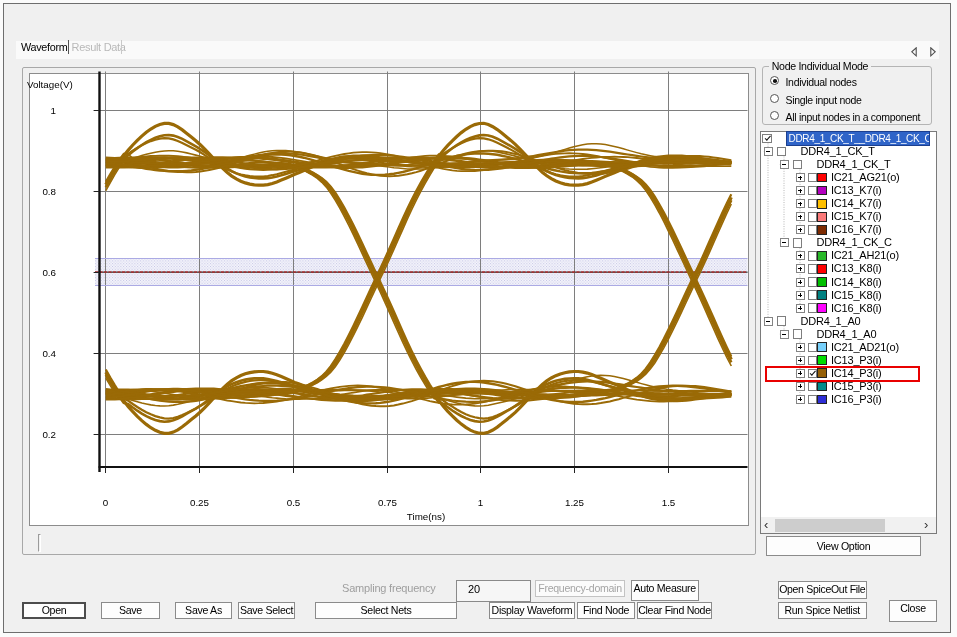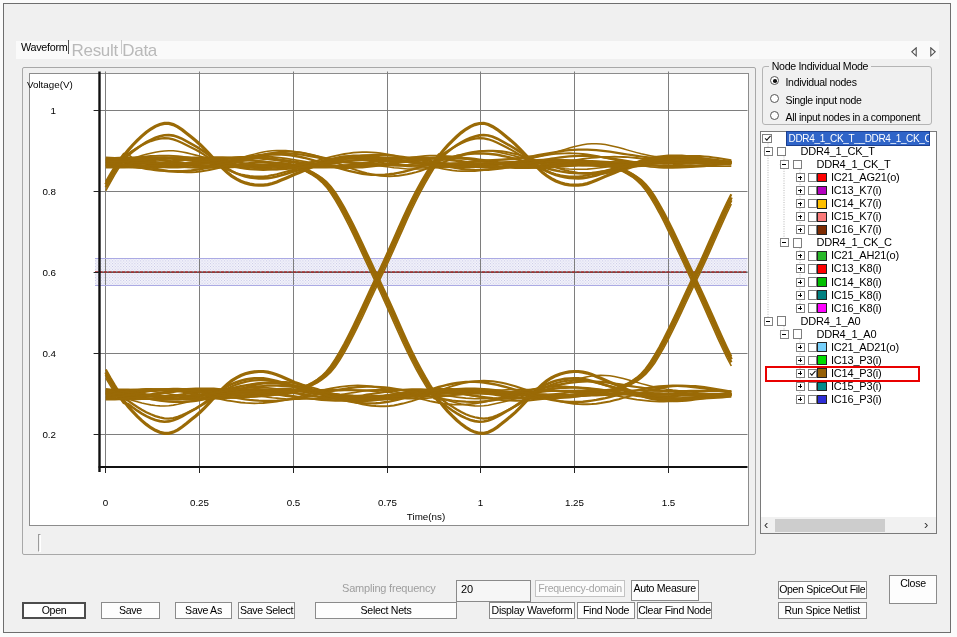--- a/index.html
+++ b/index.html
@@ -19,21 +19,21 @@
 .sw{position:absolute;width:9.8px;height:9.8px;border:1px solid #222}
 .tl{position:absolute;font-size:11px;letter-spacing:-0.2px;line-height:13px;color:#000;white-space:nowrap}
 .rad{position:absolute;width:9px;height:9px;border:1px solid #555;border-radius:50%;background:#fff}
 .rad.on:after{content:"";position:absolute;left:1.8px;top:1.8px;width:3.6px;height:3.6px;border-radius:50%;background:#111}
 .rlb{position:absolute;font-size:10.5px;letter-spacing:-0.3px;color:#000;white-space:nowrap}
 </style></head><body>
 <div id="dlg">
  <div id="tabstrip"></div>
  <div class="abs" style="left:17px;top:36.5px;font-size:10.8px;letter-spacing:-0.3px;color:#000">Waveform</div>
  <div class="abs" style="left:63.5px;top:35.5px;width:1px;height:14px;background:#555"></div>
- <div class="abs" style="left:67.5px;top:36.5px;font-size:17px;letter-spacing:-0.3px;color:#b9b9b9">Result Data</div>
+ <div class="abs" style="left:67.5px;top:36.5px;font-size:11px;letter-spacing:-0.3px;color:#b9b9b9">Result Data</div>
  <div class="abs" style="left:116.5px;top:35.5px;width:1px;height:14px;background:#c9c9c9"></div>
  <svg class="abs" style="left:907px;top:43px" width="26" height="10">
       <polygon points="5.2,0.8 5.2,8.8 0.8,4.8" fill="none" stroke="#4e4e4e" stroke-width="1.1"></polygon>
       <polygon points="19.8,0.8 19.8,8.8 24.2,4.8" fill="none" stroke="#4e4e4e" stroke-width="1.1"></polygon>
     </svg>
  <div class="abs" style="left:18px;top:63px;width:733.5px;height:487.5px;border:1px solid #a8a8a8;border-radius:2px;background:#f0f0f0"></div>
  <div class="abs" style="left:25px;top:68.5px;width:719.5px;height:453.5px;border:1px solid #8c8c8c;background:#fff"></div>
  <div class="pane" style="left:34px;top:530px;width:3px;height:18px"></div>
  <div class="abs" style="left:758px;top:61.5px;width:169.6px;height:59.2px;border:1px solid #b4b4b4;border-radius:3px"></div>
  <div class="abs" style="left:764.7px;top:55.5px;background:#f0f0f0;padding:0 3px;font-size:10.6px;letter-spacing:-0.3px;line-height:12px">Node Individual Mode</div>
@@ -41,35 +41,36 @@
     <div class="rlb" style="left:781.5px;top:72.3px">Individual nodes</div>
  <div class="rad" style="left:766.4px;top:90.3px"></div>
     <div class="rlb" style="left:781.5px;top:90.3px">Single input node</div>
  <div class="rad" style="left:766.4px;top:106.6px"></div>
     <div class="rlb" style="left:781.5px;top:106.6px">All input nodes in a component</div>
  <div class="abs" style="left:756px;top:127px;width:177px;height:403px;border:1px solid #7a7a7a;background:#fff"></div>
  <div class="abs" style="left:757px;top:513px;width:175px;height:16px;background:#f1f1f1"></div>
  <div class="abs" style="left:771px;top:514.5px;width:110px;height:13px;background:#cdcdcd"></div>
  <div class="abs" style="left:760px;top:513px;font-size:13px;color:#333;font-family:'Liberation Sans',sans-serif">‹</div>
  <div class="abs" style="left:920px;top:513px;font-size:13px;color:#333">›</div>
+ <div class="btn" style="left:762px;top:531.5px;width:155px;height:20px;line-height:18px">View Option</div>
  <div class="abs" style="left:338px;top:578px;font-size:11px;letter-spacing:-0.2px;color:#9e9e9e">Sampling frequency</div>
- <div class="abs" style="left:452px;top:575.5px;width:75px;height:22px;border:1px solid #8a8a8a;background:#f6f6f6;font-size:11px;line-height:16px;padding-left:4px">20</div>
+ <div class="abs" style="left:452px;top:575.5px;width:75px;height:22px;border:1px solid #8a8a8a;background:#f6f6f6;font-size:11px;line-height:16px;padding-left:11px">20</div>
  <div class="btn dis" style="left:531px;top:575.5px;width:90px;height:17.5px">Frequency-domain</div>
  <div class="btn" style="left:627px;top:575.5px;width:67.5px;height:21px">Auto Measure</div>
  <div class="btn" style="left:773.5px;top:577px;width:89.5px;height:18px;font-size:10.5px">Open SpiceOut File</div>
  <div class="btn" style="left:18px;top:597.5px;width:64px;height:17px;border:2px solid #4c4c4c;line-height:13px">Open</div>
  <div class="btn" style="left:97px;top:597.5px;width:59px;height:17px">Save</div>
  <div class="btn" style="left:171px;top:597.5px;width:57px;height:17px">Save As</div>
  <div class="btn" style="left:234px;top:597.5px;width:57px;height:17px">Save Select</div>
  <div class="btn" style="left:311px;top:597.5px;width:142px;height:17px">Select Nets</div>
  <div class="btn" style="left:485px;top:597.5px;width:86px;height:17px">Display Waveform</div>
  <div class="btn" style="left:573px;top:597.5px;width:58px;height:17px">Find Node</div>
  <div class="btn" style="left:633px;top:597.5px;width:75px;height:17px">Clear Find Node</div>
  <div class="btn" style="left:773.5px;top:597.5px;width:89.5px;height:17.5px;font-size:10.5px">Run Spice Netlist</div>
- <div class="btn" style="left:885px;top:571px;width:48px;height:29px">Close</div>
+ <div class="btn" style="left:885px;top:596px;width:48px;height:22px">Close</div>
 </div>
 <svg width="957" height="637" viewBox="0 0 957 637" style="position:absolute;left:0;top:0">
     <defs>
       <clipPath id="plotclip">
         <rect x="100.6" y="72" width="646.5" height="452.5"></rect>
       </clipPath>
       <pattern id="hatch" width="2.8" height="2.8" patternUnits="userSpaceOnUse">
         <rect width="2.8" height="2.8" fill="#f6f6fc"></rect>
         <rect x="0" y="0" width="1" height="1" fill="#c4c4e4"></rect>
         <rect x="1.4" y="1.4" width="1" height="1" fill="#c4c4e4"></rect>

